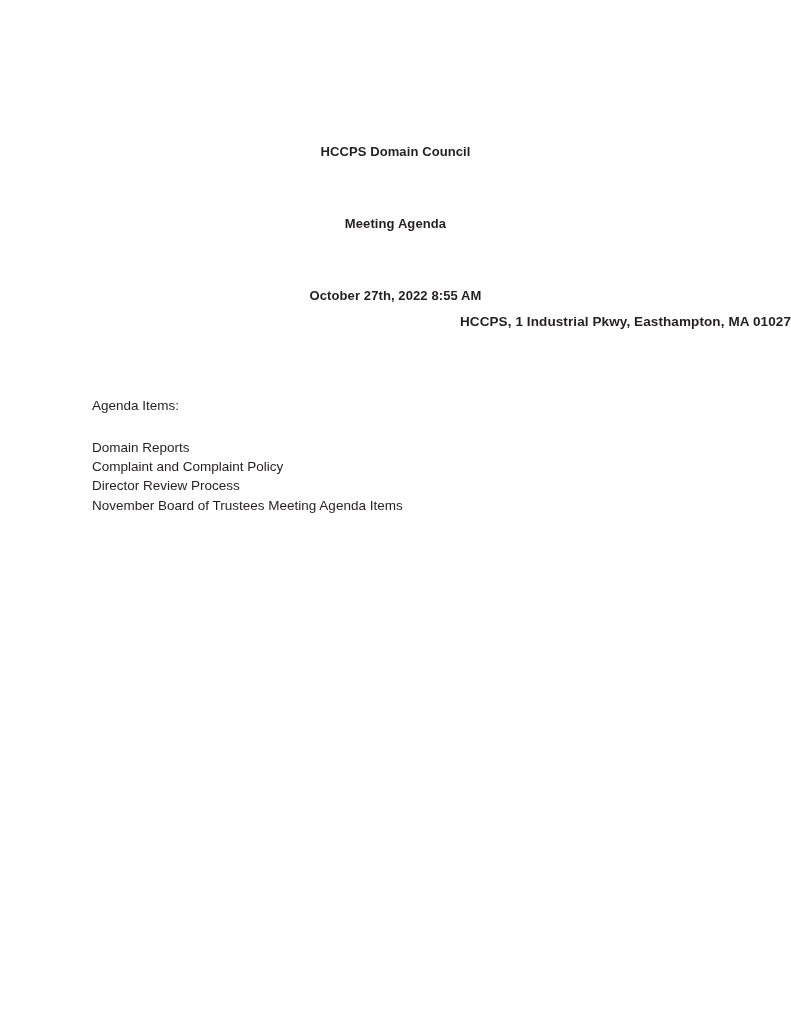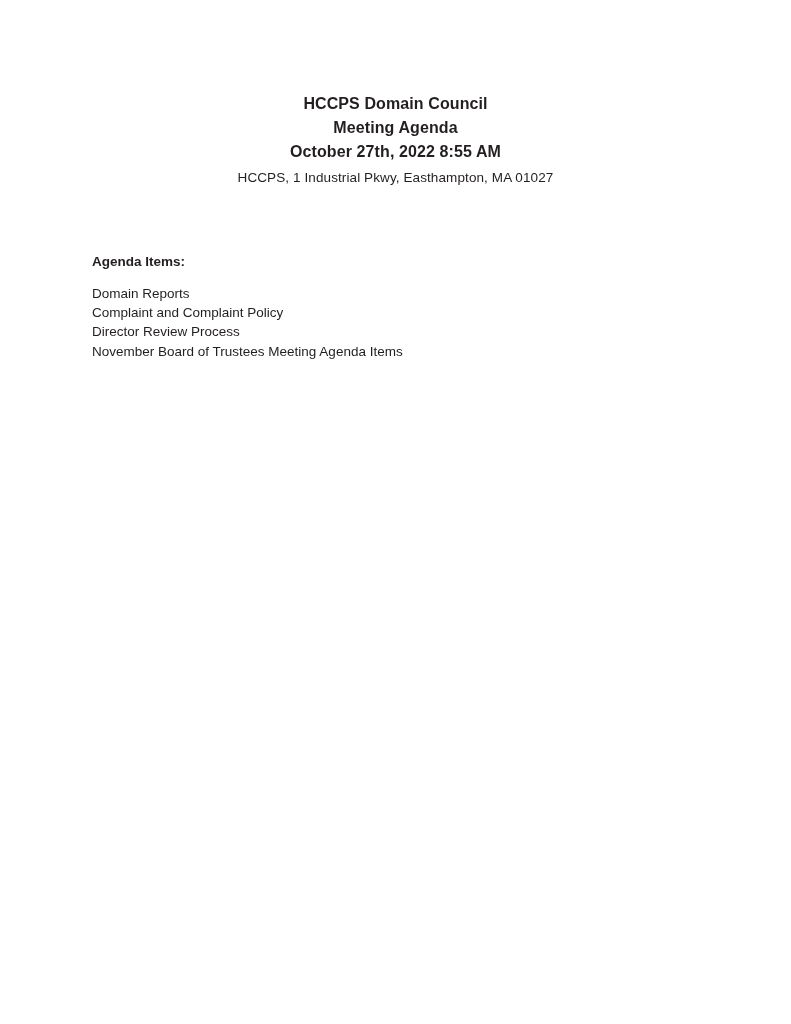--- a/index.html
+++ b/index.html
@@ -21,45 +21,47 @@
     background: #ffffff;
     position: relative;
     box-sizing: border-box;
   }
   .header-block {
     text-align: center;
     padding-top: 92px;
   }
   .header-line {
     font-weight: bold;
-    font-size: 16px;
+    font-size: 13px;
     line-height: 24px;
     letter-spacing: 0.1px;
     color: #231f20;
+    margin-top: 48px;
   }
   .header-sub {
-    font-weight: normal;
+    font-weight: bold;
     font-size: 13.5px;
     line-height: 24px;
     letter-spacing: 0.1px;
     color: #231f20;
     margin-top: 2px;
+    text-align: right;
   }
   .body-block {
     margin-left: 92px;
     margin-top: 62px;
   }
   .section-title {
-    font-weight: bold;
+    font-weight: normal;
     font-size: 13.5px;
     line-height: 20px;
     color: #231f20;
   }
   .items-list {
-    margin-top: 12px;
+    margin-top: 22px;
   }
   .item-line {
     font-size: 13.5px;
     line-height: 19.2px;
     color: #231f20;
     white-space: pre;
   }
 </style>
 </head>
 <body>

